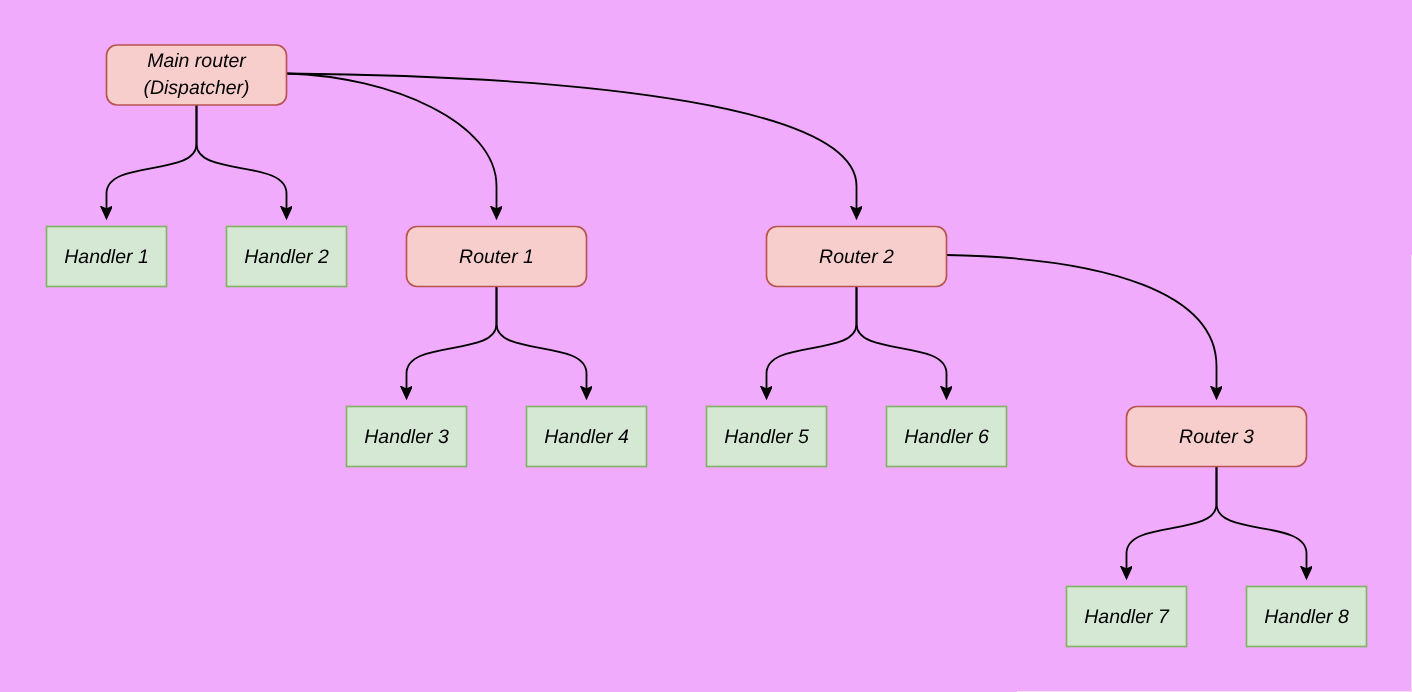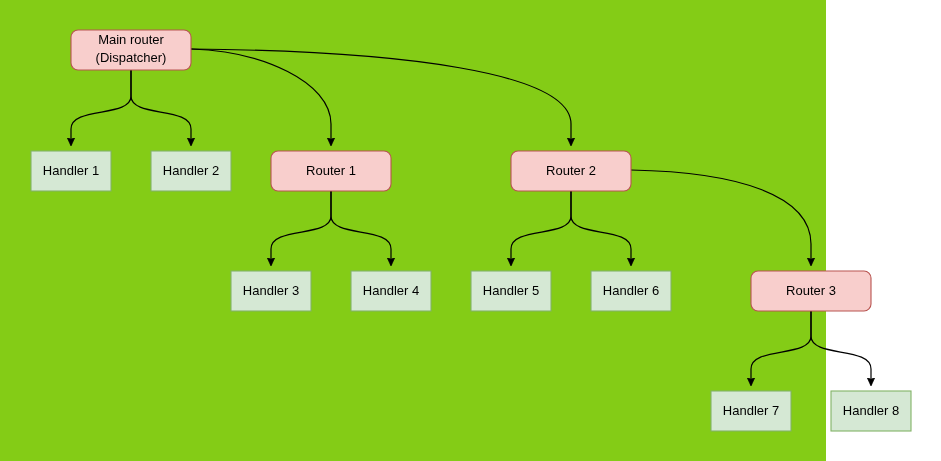--- a/index.html
+++ b/index.html
@@ -8,23 +8,24 @@
     background: #ffffff;
   }
   body {
     width: 941px;
     height: 461px;
     font-family: "Liberation Sans", sans-serif;
     overflow: hidden;
   }
   #diagram-root {
     position: relative;
-    width: 826px;
+    width: 941px;
     height: 461px;
-    background: #84cc16;
+    background: #f0abfc;
+    font-style: italic;
   }
   svg#flow-svg {
     position: absolute;
     top: 0;
     left: 0;
     width: 941px;
     height: 461px;
   }
   .edge-path {
     fill: none;

